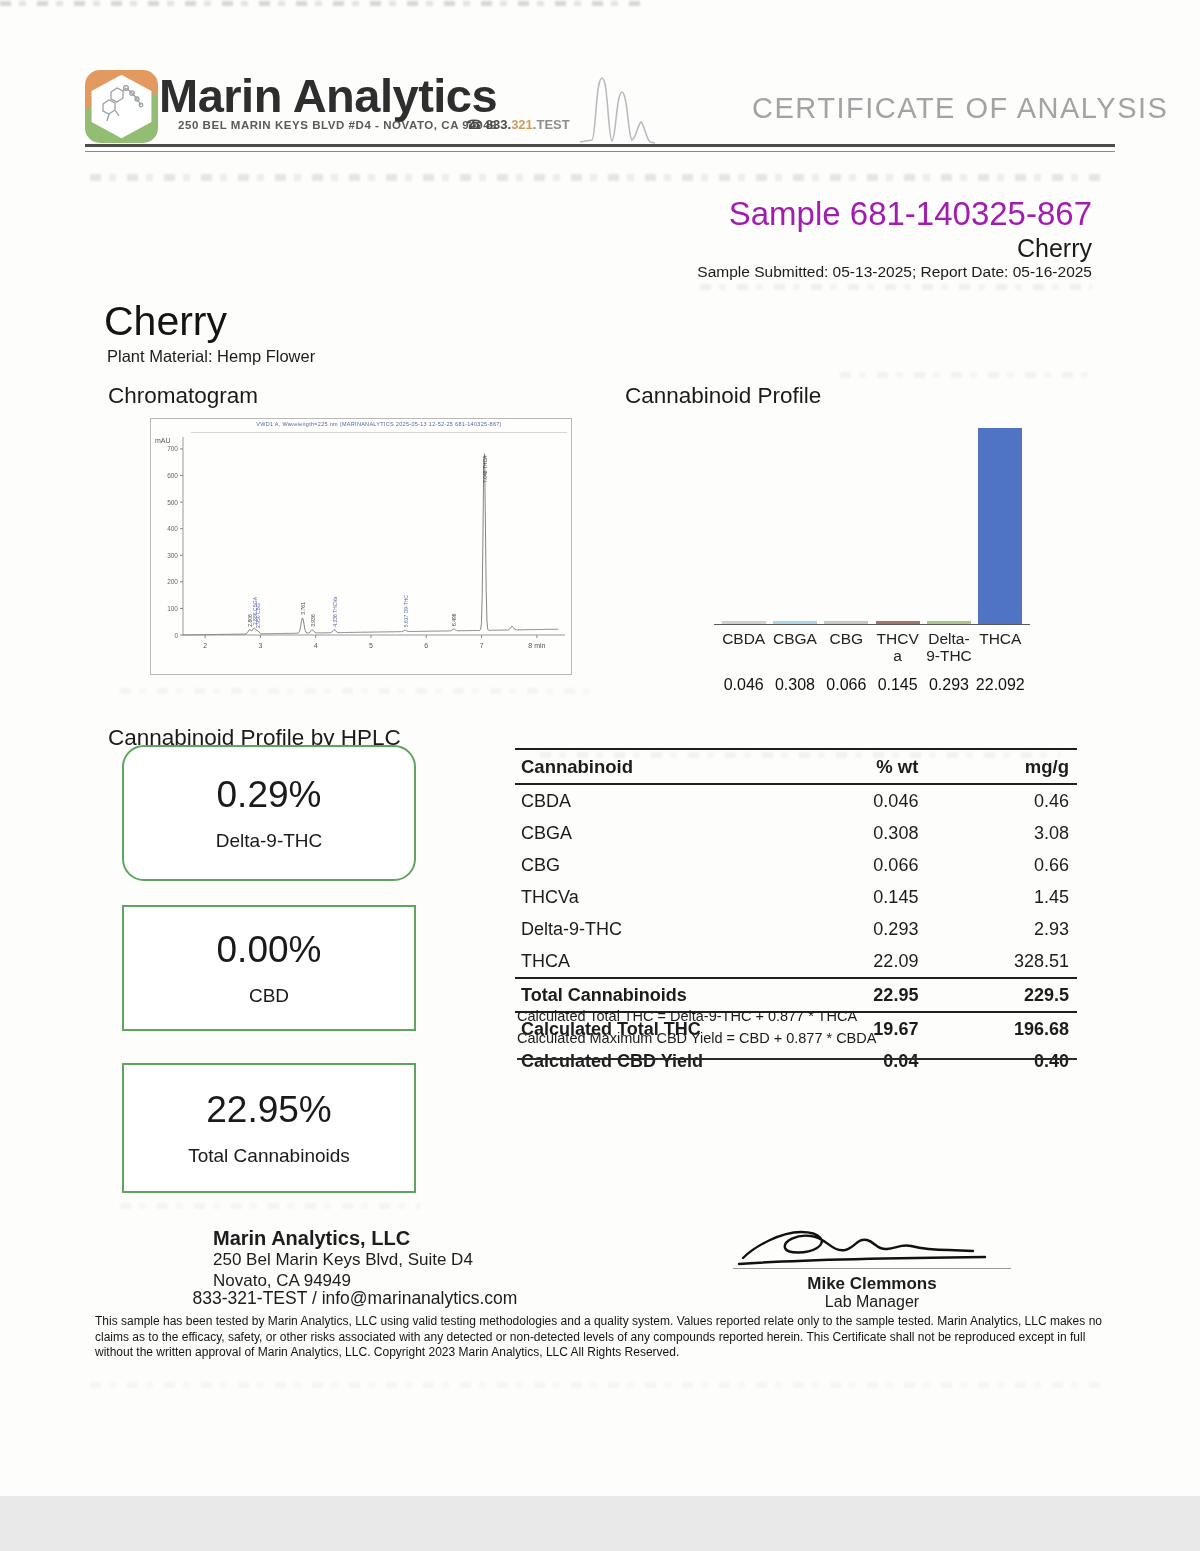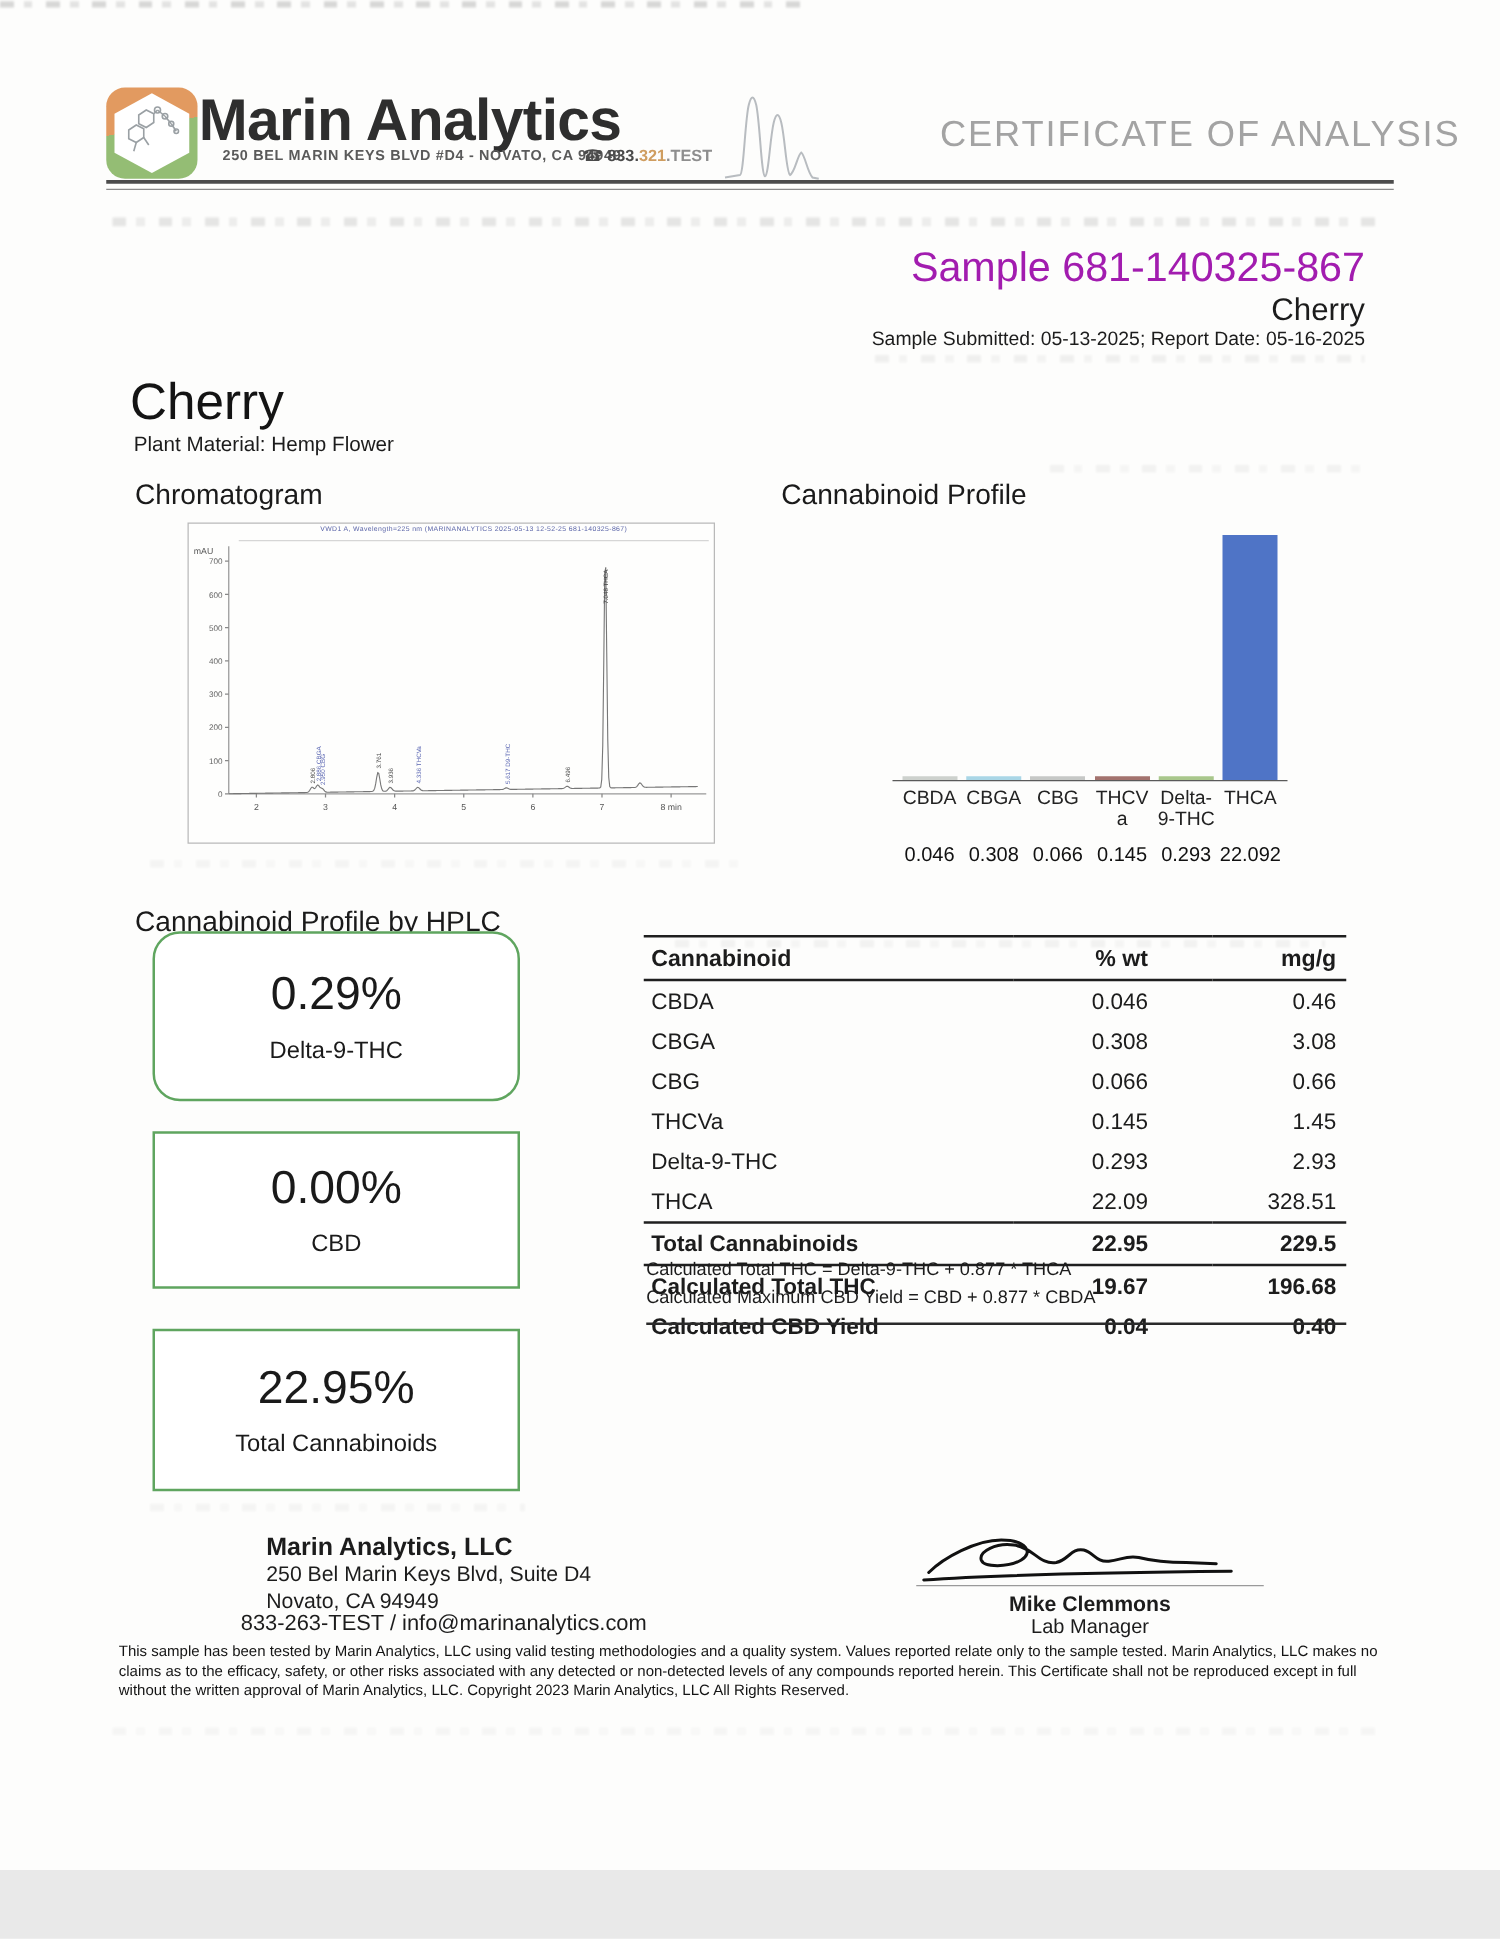--- a/index.html
+++ b/index.html
@@ -289,21 +289,21 @@
   <div id="footnotes" class="abs">
     <div>Calculated Total THC = Delta-9-THC + 0.877 * THCA</div>
     <div>Calculated Maximum CBD Yield = CBD + 0.877 * CBDA</div>
   </div>
 
   <div id="lab-block" class="abs">
     <div id="lab-company">Marin Analytics, LLC</div>
     <div id="lab-addr1">250 Bel Marin Keys Blvd, Suite D4</div>
     <div id="lab-addr2">Novato, CA 94949</div>
   </div>
-  <div id="lab-contact" class="abs">833-263-TEST / info@marinanalytics.com</div>
+  <div id="lab-contact" class="abs">833-321-TEST / info@marinanalytics.com</div>
 
   <svg class="abs" style="left:735px;top:1224px;" width="270" height="48" viewBox="0 0 270 48">
     <g fill="none" stroke="#111" stroke-width="2.4" stroke-linecap="round">
       <path d="M8,34 C20,22 46,8 66,8 C86,8 92,18 82,24 C72,30 52,30 50,24 C48,17 62,10 76,12 C92,14 96,28 110,26 C120,24 122,14 132,16 C140,18 142,26 152,25 C162,24 166,20 176,22 C188,25 200,26 214,26 L238,27"></path>
       <path d="M4,40 C60,36 150,34 250,33"></path>
     </g>
   </svg>
   <div id="sig-line" class="abs"></div>
   <div id="signer-name" class="abs">Mike Clemmons</div>
   <div id="signer-title" class="abs">Lab Manager</div>

